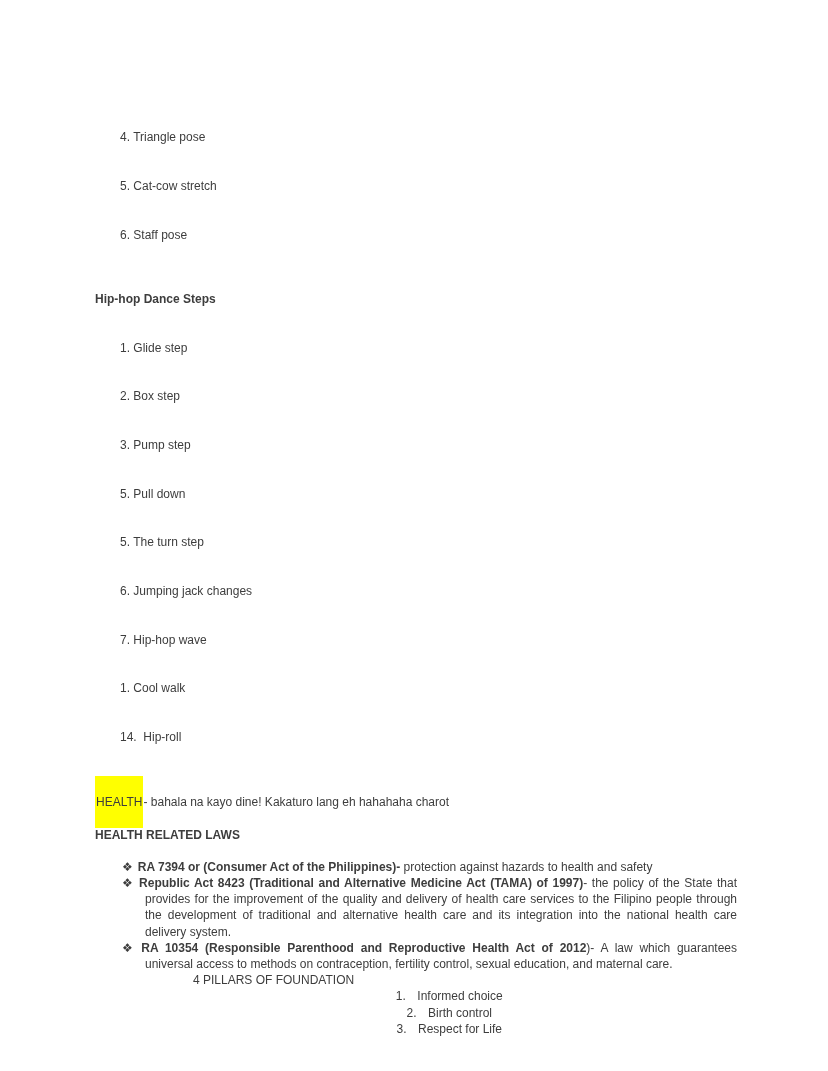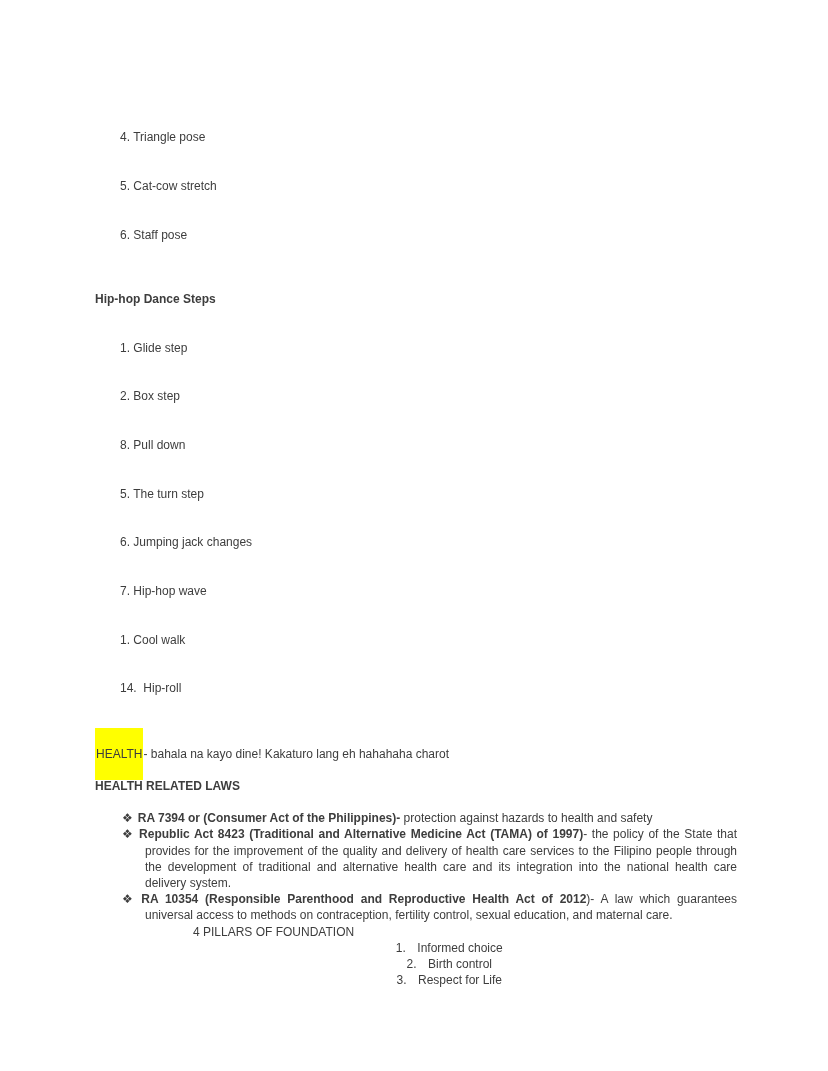--- a/index.html
+++ b/index.html
@@ -56,21 +56,22 @@
   <ul class="num-list">
     <li>4. Triangle pose</li>
     <li>5. Cat-cow stretch</li>
     <li>6. Staff pose</li>
   </ul>
 
   <div class="heading">Hip-hop Dance Steps</div>
   <ul class="num-list">
     <li>1. Glide step</li>
     <li>2. Box step</li>
-    <li>8. Pull down</li>
+    <li>3. Pump step</li>
+    <li>5. Pull down</li>
     <li>5. The turn step</li>
     <li>6. Jumping jack changes</li>
     <li>7. Hip-hop wave</li>
     <li>1. Cool walk</li>
     <li>14.  Hip-roll</li>
   </ul>
 
   <p class="health-note"><mark>HEALTH</mark><span>- bahala na kayo dine! Kakaturo lang eh hahahaha charot</span></p>
 
   <div class="heading">HEALTH RELATED LAWS</div>

